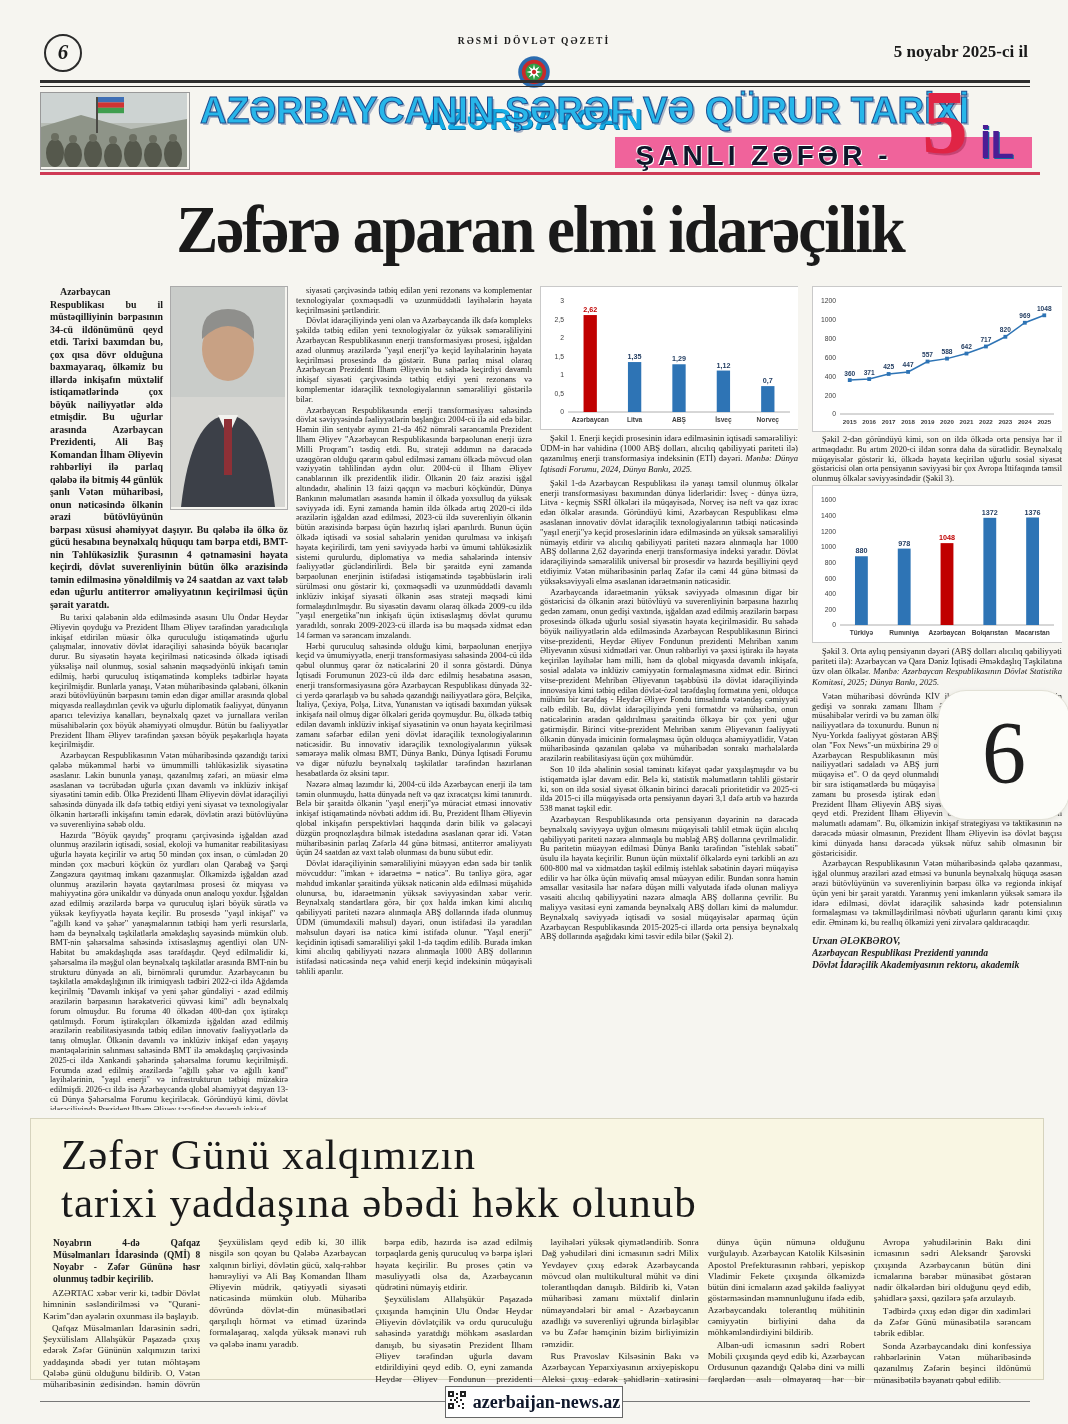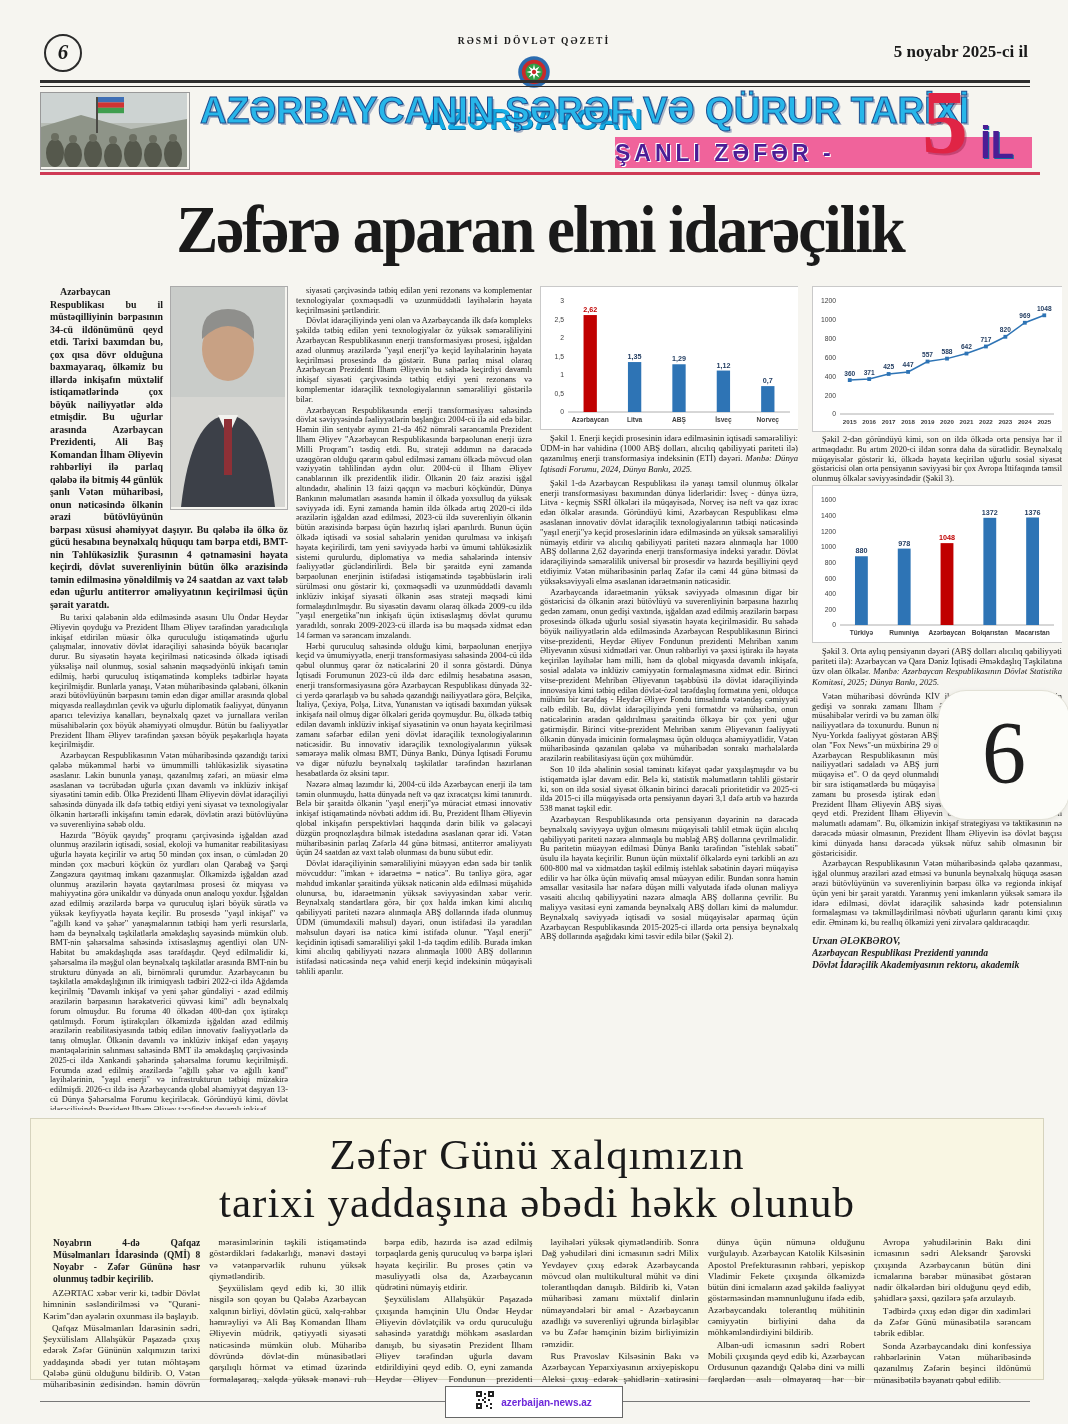--- a/index.html
+++ b/index.html
@@ -14,22 +14,22 @@
     text-shadow:1px 1px 0 #0d6ea0;}
   .issue-date{position:absolute;right:40px;top:42px;font-size:17px;font-weight:bold;}
   .head-rule{position:absolute;left:40px;right:38px;top:80px;height:3px;border-top:3px solid #2e2e2e;border-bottom:1px solid #2e2e2e;}
   
   .banner{position:absolute;left:40px;right:28px;top:90px;height:80px;}
   .banner-photo{position:absolute;left:0;top:2px;width:148px;height:76px;border:1px solid #999;}
   .banner-title{position:absolute;left:160px;right:150px;top:0px;text-align:center;
     font-family:"Liberation Sans",sans-serif;font-weight:800;font-size:37px;letter-spacing:0px;color:#27b6e9;
     -webkit-text-stroke:1px #1d4e8f;text-shadow:2px 2px 0 rgba(28,62,125,.35);white-space:nowrap;}
   .banner-strip{position:absolute;left:575px;right:8px;top:47px;height:31px;background:#f0639b;}
-  .strip-label{position:absolute;left:0;right:120px;top:3px;text-align:left;font-family:"Liberation Sans",sans-serif;
-    font-weight:800;font-size:23px;letter-spacing:4px;color:#4c1d95;text-shadow:1px 1px 0 #ffffff,-1px -1px 0 #ffffff;white-space:nowrap;}
+  .strip-label{position:absolute;left:0;right:120px;top:3px;text-align:center;font-family:"Liberation Sans",sans-serif;
+    font-weight:800;font-size:28px;letter-spacing:4px;color:#0f172a;text-shadow:1px 1px 0 #ffffff,-1px -1px 0 #ffffff;white-space:nowrap;}
   .anniv-5{position:absolute;right:72px;top:-14px;font-family:"Liberation Serif",serif;font-weight:bold;font-size:92px;
     line-height:92px;color:#e02445;text-shadow:2px 2px 0 rgba(120,10,40,.35);}
   .anniv-il{position:absolute;right:26px;top:34px;font-family:"Liberation Sans",sans-serif;font-weight:800;font-size:38px;
     color:#4c1d95;text-shadow:1px 1px 0 #0d6ea0;}
   .banner-rule{position:absolute;left:40px;right:28px;top:172px;height:3px;background:#cf3a55;}
   
   .headline{position:absolute;left:40px;right:28px;top:182px;height:95px;text-align:center;
     font-size:63px;font-weight:bold;letter-spacing:-2px;line-height:95px;transform:scaleY(1.08);}
   
   .col{position:absolute;top:286px;height:824px;overflow:hidden;text-align:justify;}
@@ -42,30 +42,30 @@
   .portrait{float:right;width:116px;height:222px;margin:0 0 4px 7px;border:1px solid #aaa;}
   .chart-box{width:100%;background:#fff;border:1px solid #c9c9c9;margin:0 0 3px 0;}
   .cap{font-size:8.7px;line-height:10.2px;margin:0 0 5px 0;text-indent:10px;}
   .cap i{font-style:italic;}
   .byline{margin-top:7px;text-align:left;font-size:9.6px;line-height:12px;font-weight:bold;font-style:italic;}
   .badge6{position:absolute;left:938px;top:690px;width:130px;height:128px;background:#fcfcf8;border:1px solid #e2e1d6;
     border-radius:28px;z-index:6;text-align:center;box-shadow:-2px 2px 6px rgba(0,0,0,.08);}
   .badge6 span{font-size:88px;line-height:124px;font-family:"Liberation Serif",serif;color:#1f1f1f;}
   
   .panel{position:absolute;left:30px;right:24px;top:1118px;height:260px;background:#f9f6e3;border:1px solid #d6d3bd;}
-  .panel-headline{margin:12px 30px 10px 30px;text-align:center;font-size:43px;line-height:48px;letter-spacing:1px;}
+  .panel-headline{margin:12px 30px 10px 30px;font-size:43px;line-height:48px;letter-spacing:1px;}
   .panel-cols{display:flex;gap:9px;padding:0 12px;}
   .pcol{flex:1 1 0;height:150px;overflow:hidden;text-align:justify;}
   .pt{font-size:9.1px;line-height:11.3px;margin:0 0 1px 0;text-indent:9px;}
   .plead{font-size:9.5px;line-height:12px;font-weight:bold;margin:0 0 3px 10px;text-indent:0;}
   
   .footer-rule{position:absolute;left:40px;right:38px;top:1401px;border-top:1.5px solid #777;}
   .site-box{position:absolute;left:50%;top:1386px;transform:translateX(-50%);width:176px;height:30px;background:#fff;
     border:1.5px solid #666;display:flex;align-items:center;justify-content:center;gap:7px;z-index:3;}
-  .site-link{font-family:Liberation Sans, sans-serif;font-weight:bold;font-size:10px;color:#6d28d9;}
+  .site-link{font-family:Liberation Serif, serif;font-weight:bold;font-size:18px;color:#0f172a;}
 </style>
 </head>
 <body>
 
 <div class="page">
 
   <div class="pagenum">6</div>
   <div class="masthead">
     <span class="mast-label">RƏSMİ DÖVLƏT QƏZETİ</span>
     <span>
@@ -276,21 +276,20 @@
       <div>Zəfər Günü xalqımızın</div>
       <div>tarixi yaddaşına əbədi həkk olunub</div>
     </div>
     <div class="panel-cols">
       <div class="pcol">
         <p class="plead">Noyabrın 4-də Qafqaz Müsəlmanları İdarəsində (QMİ) 8 Noyabr - Zəfər Gününə həsr olunmuş tədbir keçirilib.</p>
         <p class="pt">AZƏRTAC xəbər verir ki, tədbir Dövlət himninin səsləndirilməsi və "Qurani-Kərim"dən ayələrin oxunması ilə başlayıb.</p>
         <p class="pt">Qafqaz Müsəlmanları İdarəsinin sədri, Şeyxülislam Allahşükür Paşazadə çıxış edərək Zəfər Gününün xalqımızın tarixi yaddaşında əbədi yer tutan möhtəşəm Qələbə günü olduğunu bildirib. O, Vətən müharibəsinin gedişindən, həmin dövrün çətinlik və sınaqlarından söz açaraq, din xadimlərinin şəhidlərin dəfni və</p>
       </div>
       <div class="pcol">
-        <p class="pt">mərasimlərinin təşkili istiqamətində göstərdikləri fədakarlığı, mənəvi dəstəyi və vətənpərvərlik ruhunu yüksək qiymətləndirib.</p>
         <p class="pt">Şeyxülislam qeyd edib ki, 30 illik nisgilə son qoyan bu Qələbə Azərbaycan xalqının birliyi, dövlətin gücü, xalq-rəhbər həmrəyliyi və Ali Baş Komandan İlham Əliyevin müdrik, qətiyyətli siyasəti nəticəsində mümkün olub. Müharibə dövründə dövlət-din münasibətləri qarşılıqlı hörmət və etimad üzərində formalaşaraq, xalqda yüksək mənəvi ruh və qələbə inamı yaradıb.</p>
 
       </div>
       <div class="pcol">
         <p class="pt">bərpa edib, hazırda isə azad edilmiş torpaqlarda geniş quruculuq və bərpa işləri həyata keçirilir. Bu proses çətin və məsuliyyətli olsa da, Azərbaycanın qüdrətini nümayiş etdirir.</p>
         <p class="pt">Şeyxülislam Allahşükür Paşazadə çıxışında həmçinin Ulu Öndər Heydər Əliyevin dövlətçilik və ordu quruculuğu sahəsində yaratdığı möhkəm əsaslardan danışıb, bu siyasətin Prezident İlham Əliyev tərəfindən uğurla davam etdirildiyini qeyd edib. O, eyni zamanda Heydər Əliyev Fondunun prezidenti Mehriban xanım Əliyevanın işğaldan azad olunmuş ərazilərdə dini-mədəni abidələrin bərpası və qorunması istiqamətində həyata keçirdiyi</p>
       </div>
       <div class="pcol">
         <p class="pt">layihələri yüksək qiymətləndirib. Sonra Dağ yəhudiləri dini icmasının sədri Milix Yevdayev çıxış edərək Azərbaycanda mövcud olan multikultural mühit və dini tolerantlıqdan danışıb. Bildirib ki, Vətən müharibəsi zamanı müxtəlif dinlərin nümayəndələri bir amal - Azərbaycanın azadlığı və suverenliyi uğrunda birləşiblər və bu Zəfər həmçinin bizim birliyimizin rəmzidir.</p>
         <p class="pt">Rus Pravoslav Kilsəsinin Bakı və Azərbaycan Yeparxiyasının arxiyepiskopu Aleksi çıxış edərək şəhidlərin xatirəsini ehtiramla yad edib, qazilərə cansağlığı arzulayıb. O, Azərbaycanda bütün dinlərin sülh və qarşılıqlı hörmət şəraitində yaşadığını bildirib.</p>

